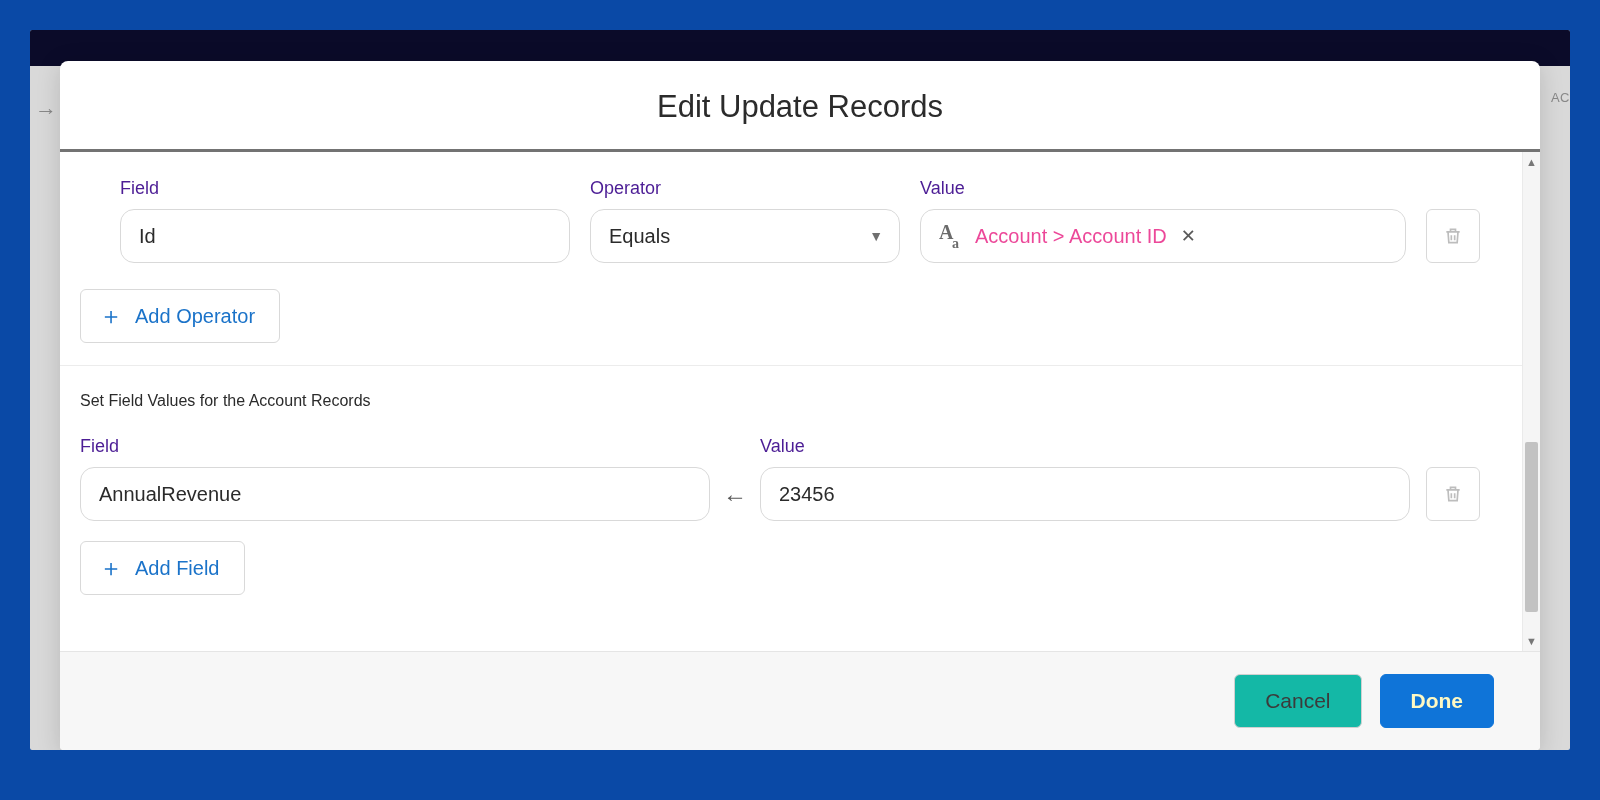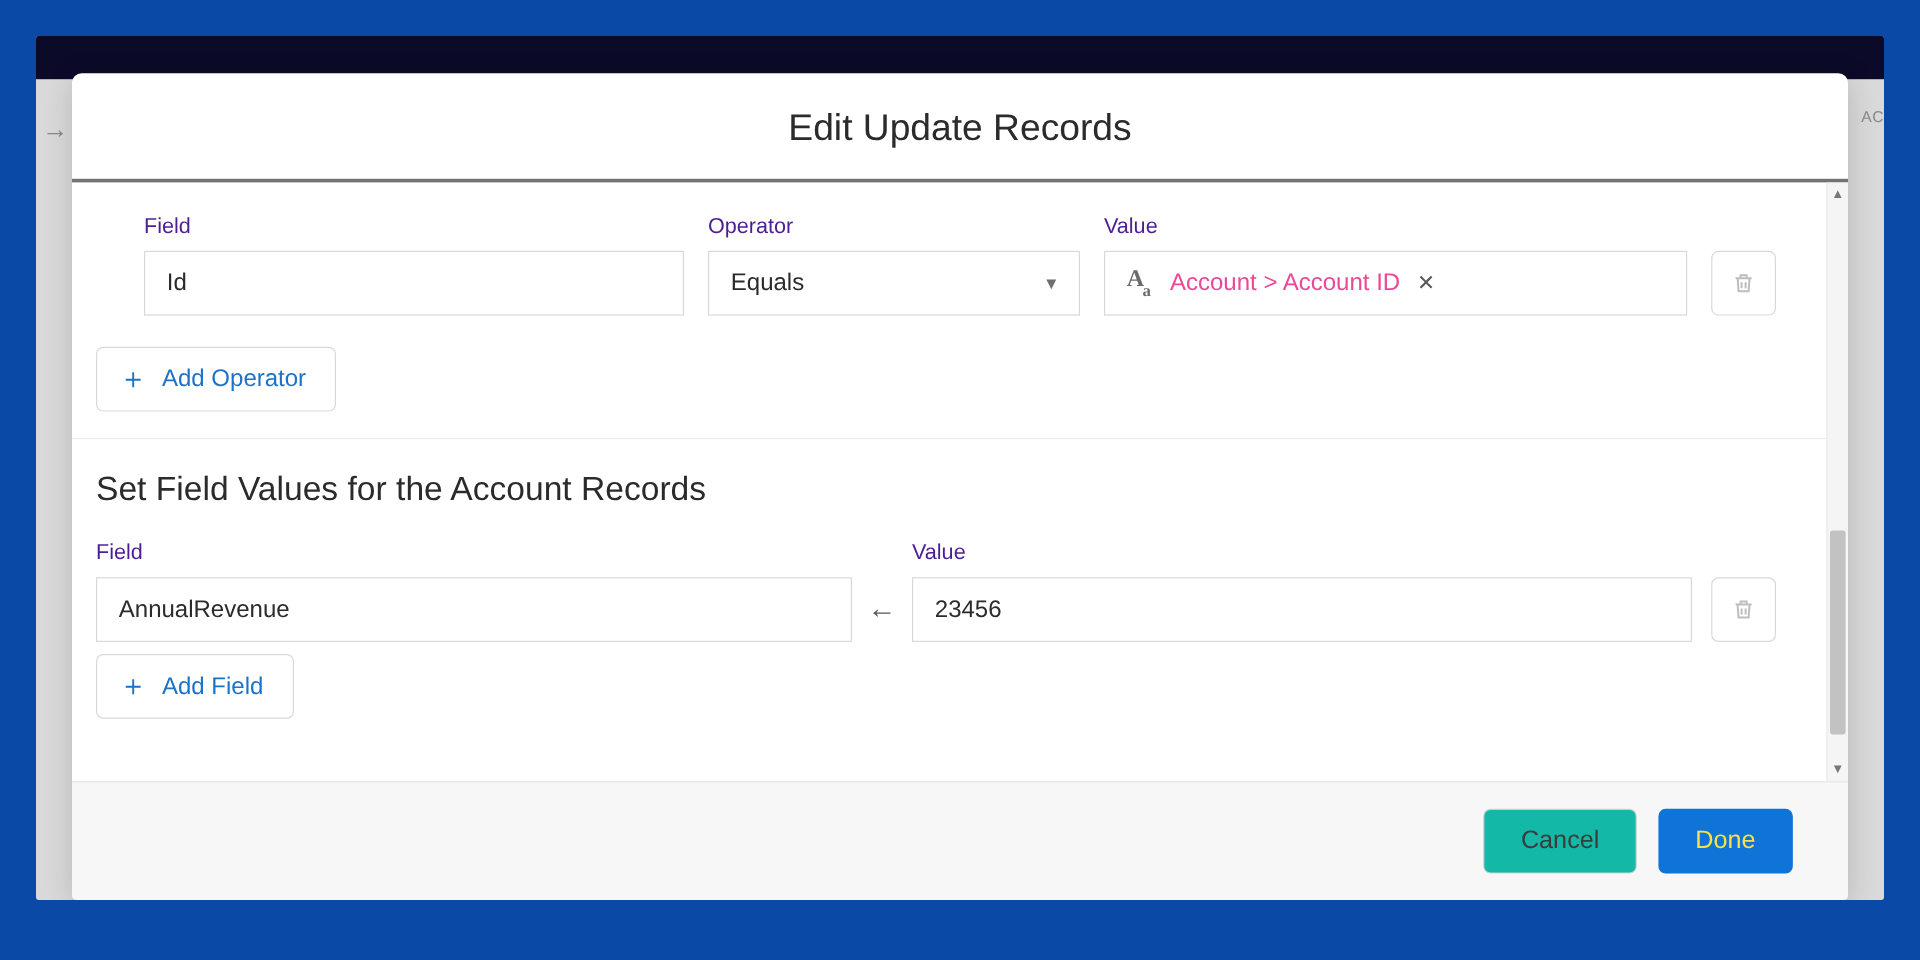--- a/index.html
+++ b/index.html
@@ -83,21 +83,21 @@
     margin-bottom: 26px;
   }
   .col-field { width: 450px; }
   .col-operator { width: 310px; }
   .col-value { flex: 1 1 auto; }
   .col-trash { width: 54px; flex: 0 0 54px; }
   .input-box {
     width: 100%;
     height: 54px;
     border: 1px solid #d9d9d9;
-    border-radius: 0;
+    border-radius: 14px;
     background: #fff;
     padding: 18px 18px;
     font-size: 20px;
     color: #2b2b2b;
     display: flex;
     align-items: center;
     position: relative;
   }
   .input-box input {
     border: none; outline: none; width: 100%; font-size: 20px; color: #2b2b2b; background: transparent;
@@ -159,37 +159,37 @@
     font-size: 24px;
     font-weight: 400;
     line-height: 1;
   }
   .section-divider {
     border: none;
     border-top: 1px solid #ececec;
     margin: 22px -60px 26px -60px;
   }
   .section-heading {
-    font-size: 28px;
+    font-size: 16px;
     color: #2b2b2b;
     font-weight: 400;
     margin-bottom: 26px;
   }
   .fieldvalue-labels {
     display: flex;
     margin-bottom: 10px;
   }
   .fv-col-field { width: 630px; }
   .fv-arrow-gap { width: 50px; }
   .fv-col-value { flex: 1 1 auto; }
   .fieldvalue-row {
     display: flex;
     align-items: center;
     gap: 0;
-    margin-bottom: 10px;
+    margin-bottom: 20px;
   }
   .fv-col-field .input-box,
   .fv-col-value .input-box { width: 100%; }
   .fv-arrow {
     width: 50px;
     text-align: center;
     font-size: 24px;
     color: #555;
   }
   .fv-trash-col { width: 54px; margin-left: 16px; }
@@ -236,22 +236,22 @@
     justify-content: center;
   }
   .btn-neutral {
     background: #14b8a6;
     border: 1px solid #d0d0d0;
     color: #3b3b3b;
   }
   .btn-primary {
     background: #0f74d8;
     border: 1px solid #0f74d8;
-    color: #fde047;
-    font-weight: 400;
+    color: #fef9c3;
+    font-weight: 700;
   }
 </style>
 </head>
 <body>
 
 <div class="backdrop-app">
   <div class="backdrop-topbar"></div>
   <span class="backdrop-arrow">→</span>
   <span class="backdrop-right-text">AC</span>
 

